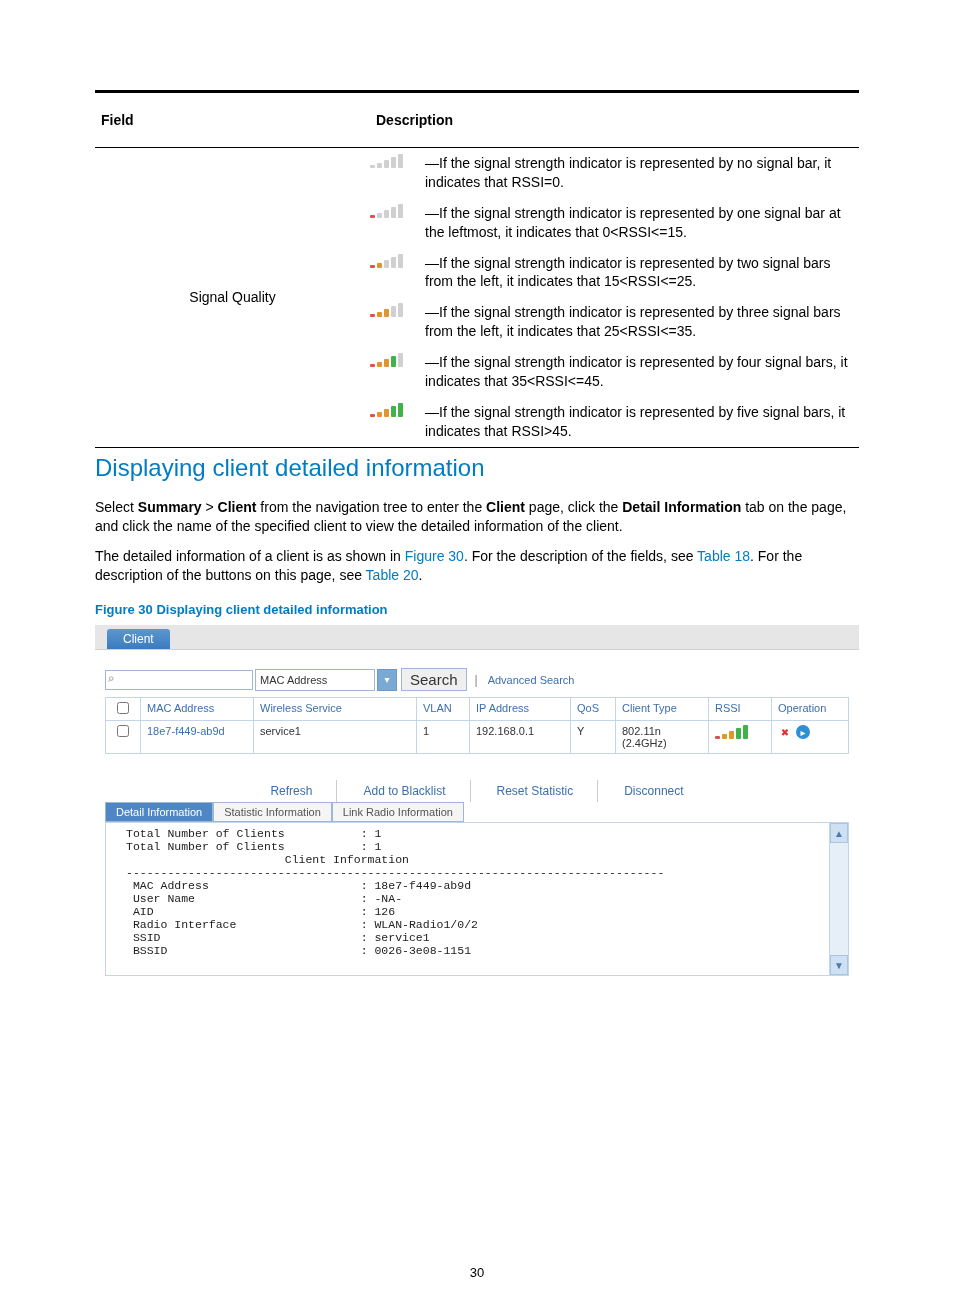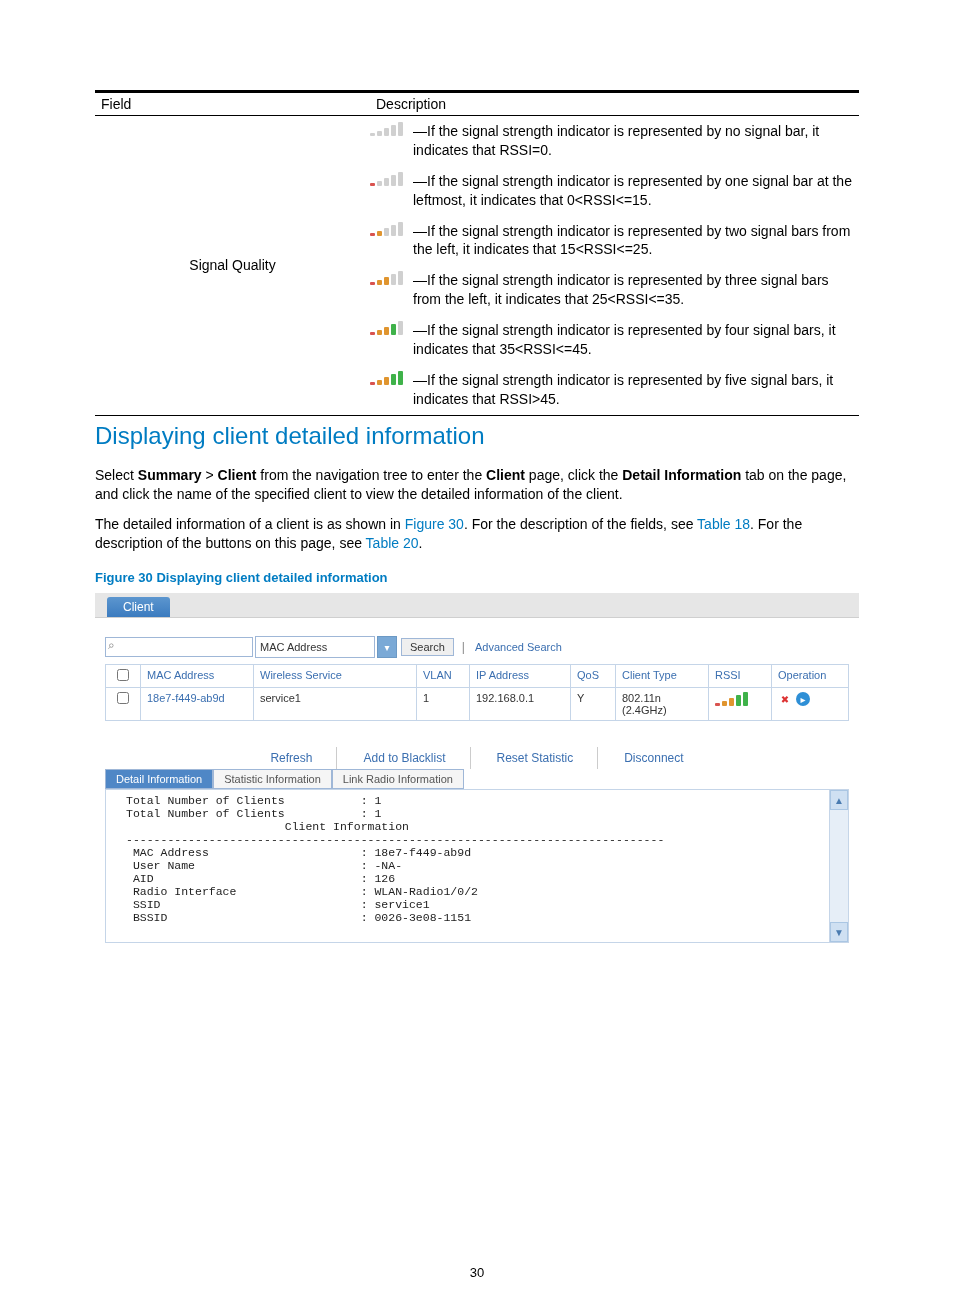--- a/index.html
+++ b/index.html
@@ -1,23 +1,23 @@
 <!DOCTYPE html>
 <html><head>
 <meta charset="utf-8">
 <style>
   body{margin:0;padding:0;font-family:Arial,Helvetica,sans-serif;background:#fff;color:#000}
   .page{width:954px;min-height:1296px;margin:0 auto;position:relative;padding:90px 95px 40px 95px;box-sizing:border-box}
-  .tbl-hdr{display:flex;border-top:3px solid #000;border-bottom:1.5px solid #000;padding:3px 0;font-weight:normal;font-size:14px}
+  .tbl-hdr{display:flex;border-top:3px solid #000;border-bottom:1.5px solid #000;padding:19px 0;font-weight:bold;font-size:14px}
   .tbl-row{display:flex;border-bottom:1.5px solid #000;padding:6px 0}
   .col-l{width:275px;flex-shrink:0;display:flex;align-items:center;justify-content:center;font-size:14px}
   .col-r{flex:1;font-size:14px;line-height:1.35}
   .hcol-l{width:275px;flex-shrink:0;padding-left:6px}
   .hcol-r{flex:1}
-  .sig-item{display:flex;align-items:flex-start;gap:6px;margin-bottom:12px}
+  .sig-item{display:flex;align-items:flex-start;gap:18px;margin-bottom:12px}
   .sig-item:last-child{margin-bottom:0}
   .bars{display:inline-flex;align-items:flex-end;gap:2px;height:14px;margin-right:4px}
   .bars span{width:5px;background:#c0c0c0;border-radius:1px}
   .b1{height:3px}.b2{height:5px}.b3{height:8px}.b4{height:11px}.b5{height:14px}
   .c-red{background:#d9534f!important}
   .c-orange{background:#e0952f!important}
   .c-green{background:#3fb24a!important}
   .off{background:#d0d0d0!important}
   h1.sec{color:#007cc2;font-weight:400;font-size:32px;margin:28px 0 14px 0;font-family:"Segoe UI Light",Arial,sans-serif}
   h2.sub{color:#007cc2;font-weight:400;font-size:24px;margin:6px 0 16px 0;font-family:"Segoe UI Light",Arial,sans-serif}
@@ -28,21 +28,21 @@
   .tabbar{background:#e6e6e6;border-bottom:1px solid #cfcfcf;padding:0 0 0 12px;height:24px;display:flex;align-items:flex-end}
   .tab{background:linear-gradient(#5c96cf,#3b7bbf);color:#fff;padding:3px 16px 3px 16px;font-size:12px;border-radius:3px 3px 0 0}
   .tabbar2{display:flex;margin-top:10px}
   .tab2{border:1px solid #9fb7d7;padding:3px 10px;font-size:11px;color:#555;background:#f5f5f5;margin-right:0}
   .tab2.active{background:#4f87c6;color:#fff}
   .searchrow{display:flex;align-items:center;gap:2px;margin:18px 10px 6px 10px}
   .sbox{border:1px solid #9fb7d7;height:18px;width:130px;padding-left:16px;position:relative;background:#fff}
   .sbox::before{content:"⌕";position:absolute;left:2px;top:0;font-size:12px;color:#888}
   .selbox{border:1px solid #9fb7d7;height:20px;width:110px;display:flex;align-items:center;padding:0 4px;font-size:11px;color:#333;background:#fff}
   .cbtn{background:#7aa9d6;width:18px;height:20px;border:1px solid #6c99c4;display:flex;align-items:center;justify-content:center;color:#fff;font-size:10px}
-  .sbtn{border:1px solid #9fb7d7;background:#efefef;padding:2px 8px;font-size:11px;color:#333;margin-left:2px}
+  .sbtn{border:1px solid #9fb7d7;background:#efefef;padding:2px 8px;font-size:15px;color:#333;margin-left:2px}
   .adv{color:#3b6fb0;font-size:11px;margin-left:8px}
   .grid{border:1px solid #c5d5e8;margin:2px 10px}
   .grid-row{display:flex;border-bottom:1px solid #c5d5e8}
   .grid-row:last-child{border-bottom:0}
   .gc{padding:4px 6px;border-right:1px solid #c5d5e8;font-size:11px;color:#333}
   .gc:last-child{border-right:0}
   .gh{color:#3b6fb0}
   .gc-chk{width:22px;text-align:center;flex-shrink:0}
   .gc-mac{width:100px;flex-shrink:0}
   .gc-ws{width:150px;flex-shrink:0}

